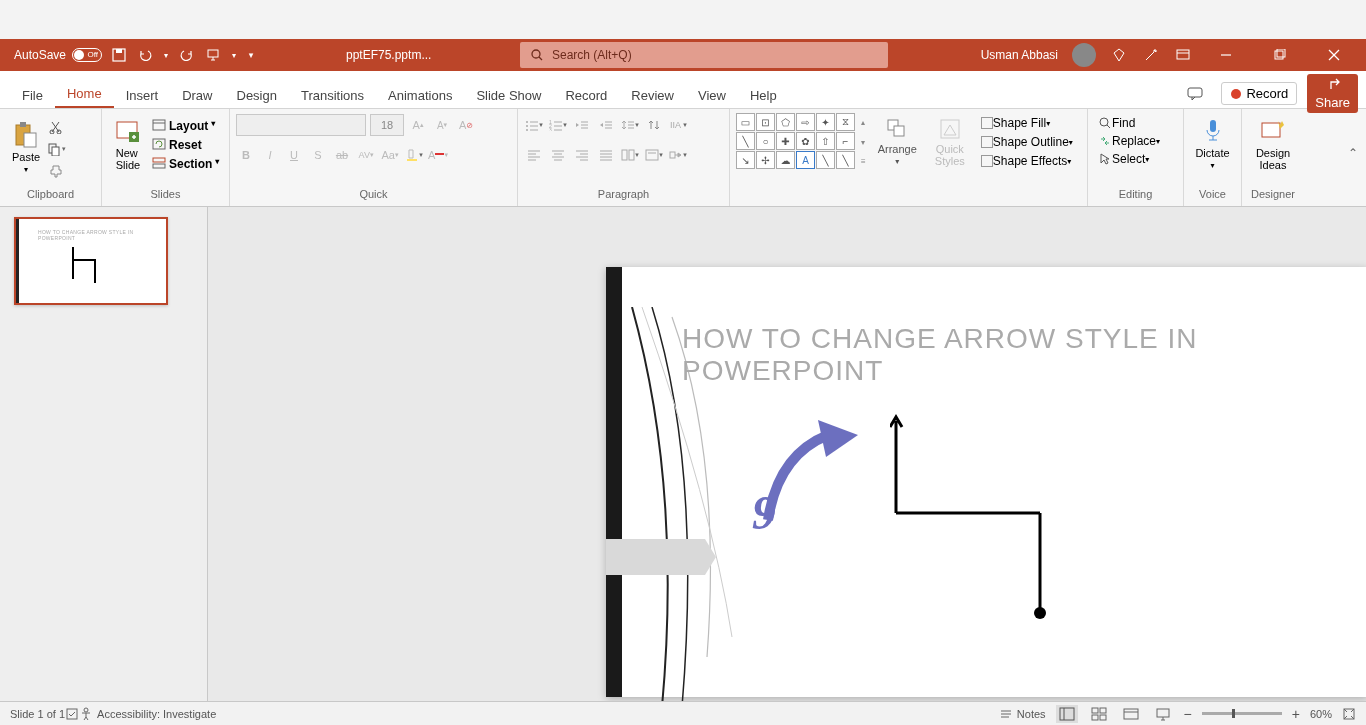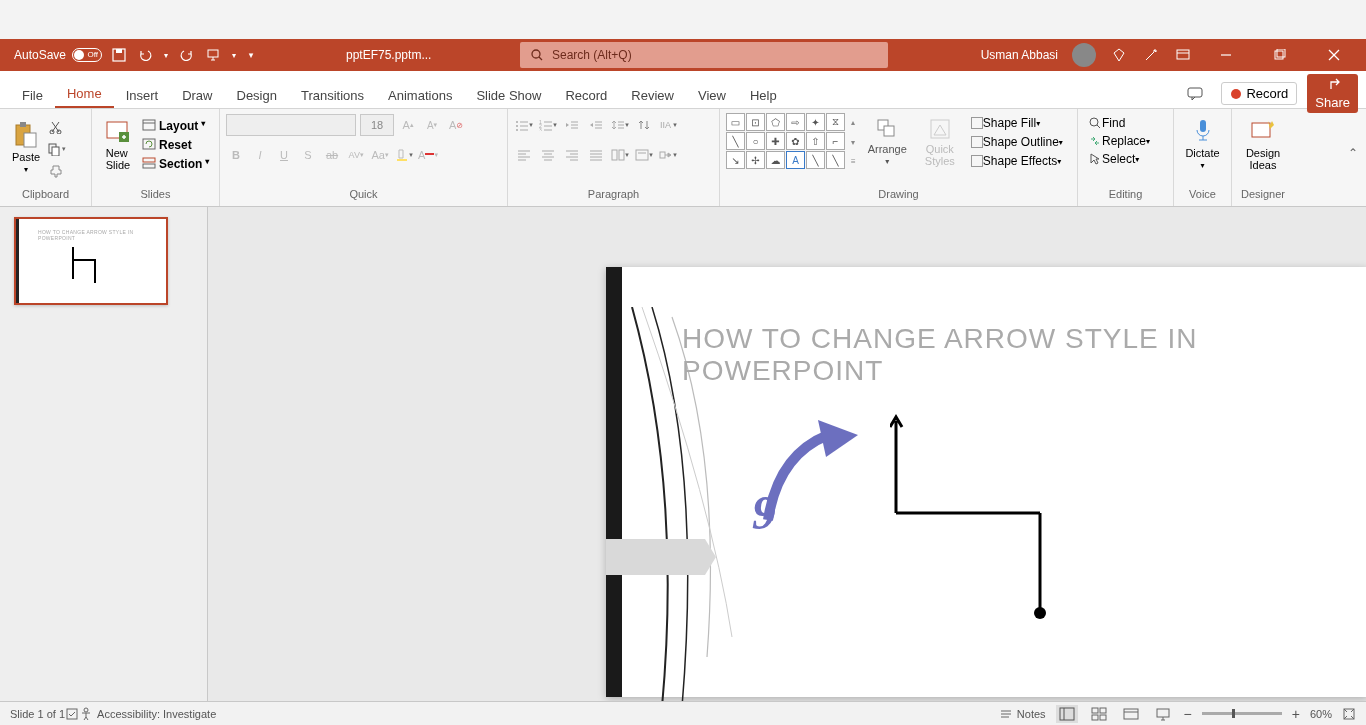--- a/index.html
+++ b/index.html
@@ -197,21 +197,21 @@
         <svg width="14" height="14" viewBox="0 0 14 14">
           <path d="M10 2 L13 5 L10 8 M13 5 L5 5 L5 12" fill="none" stroke="#fff" stroke-width="1.3"></path>
         </svg>
         <span>Share</span>
       </div>
   </div>
 </div>
 
 <div class="ribbon">
 
-  <div class="group" style="width:92px">
+  <div class="group" style="width:102px">
     <div style="display:flex">
       <div class="big-btn">
         <div class="big-icon">
             <svg width="24" height="28" viewBox="0 0 24 28">
               <rect x="2" y="4" width="14" height="20" fill="#d9a441" stroke="#a87a2a"></rect>
               <rect x="6" y="1" width="6" height="5" fill="#888"></rect>
               <rect x="10" y="12" width="12" height="14" fill="#fff" stroke="#888"></rect>
             </svg>
           </div>
         <span>Paste</span>
@@ -489,21 +489,20 @@
             <span>Shape Outline</span>
             <span style="font-size:8px">▾</span>
           </div>
         <div class="shape-item">
             <div class="sq"></div>
             <span>Shape Effects</span>
             <span style="font-size:8px">▾</span>
           </div>
       </div>
     </div>
-    <div class="group-label">Drawing</div>
   </div>
 
   <div class="group" style="width:96px">
     <div style="display:flex;flex-direction:column;gap:2px;padding-top:2px">
       <div class="shape-item">
           <svg width="14" height="14">
             <circle cx="6" cy="6" r="4" fill="none" stroke="#555"></circle>
             <line x1="9" y1="9" x2="12" y2="12" stroke="#555"></line>
           </svg>
           <span>Find</span>

